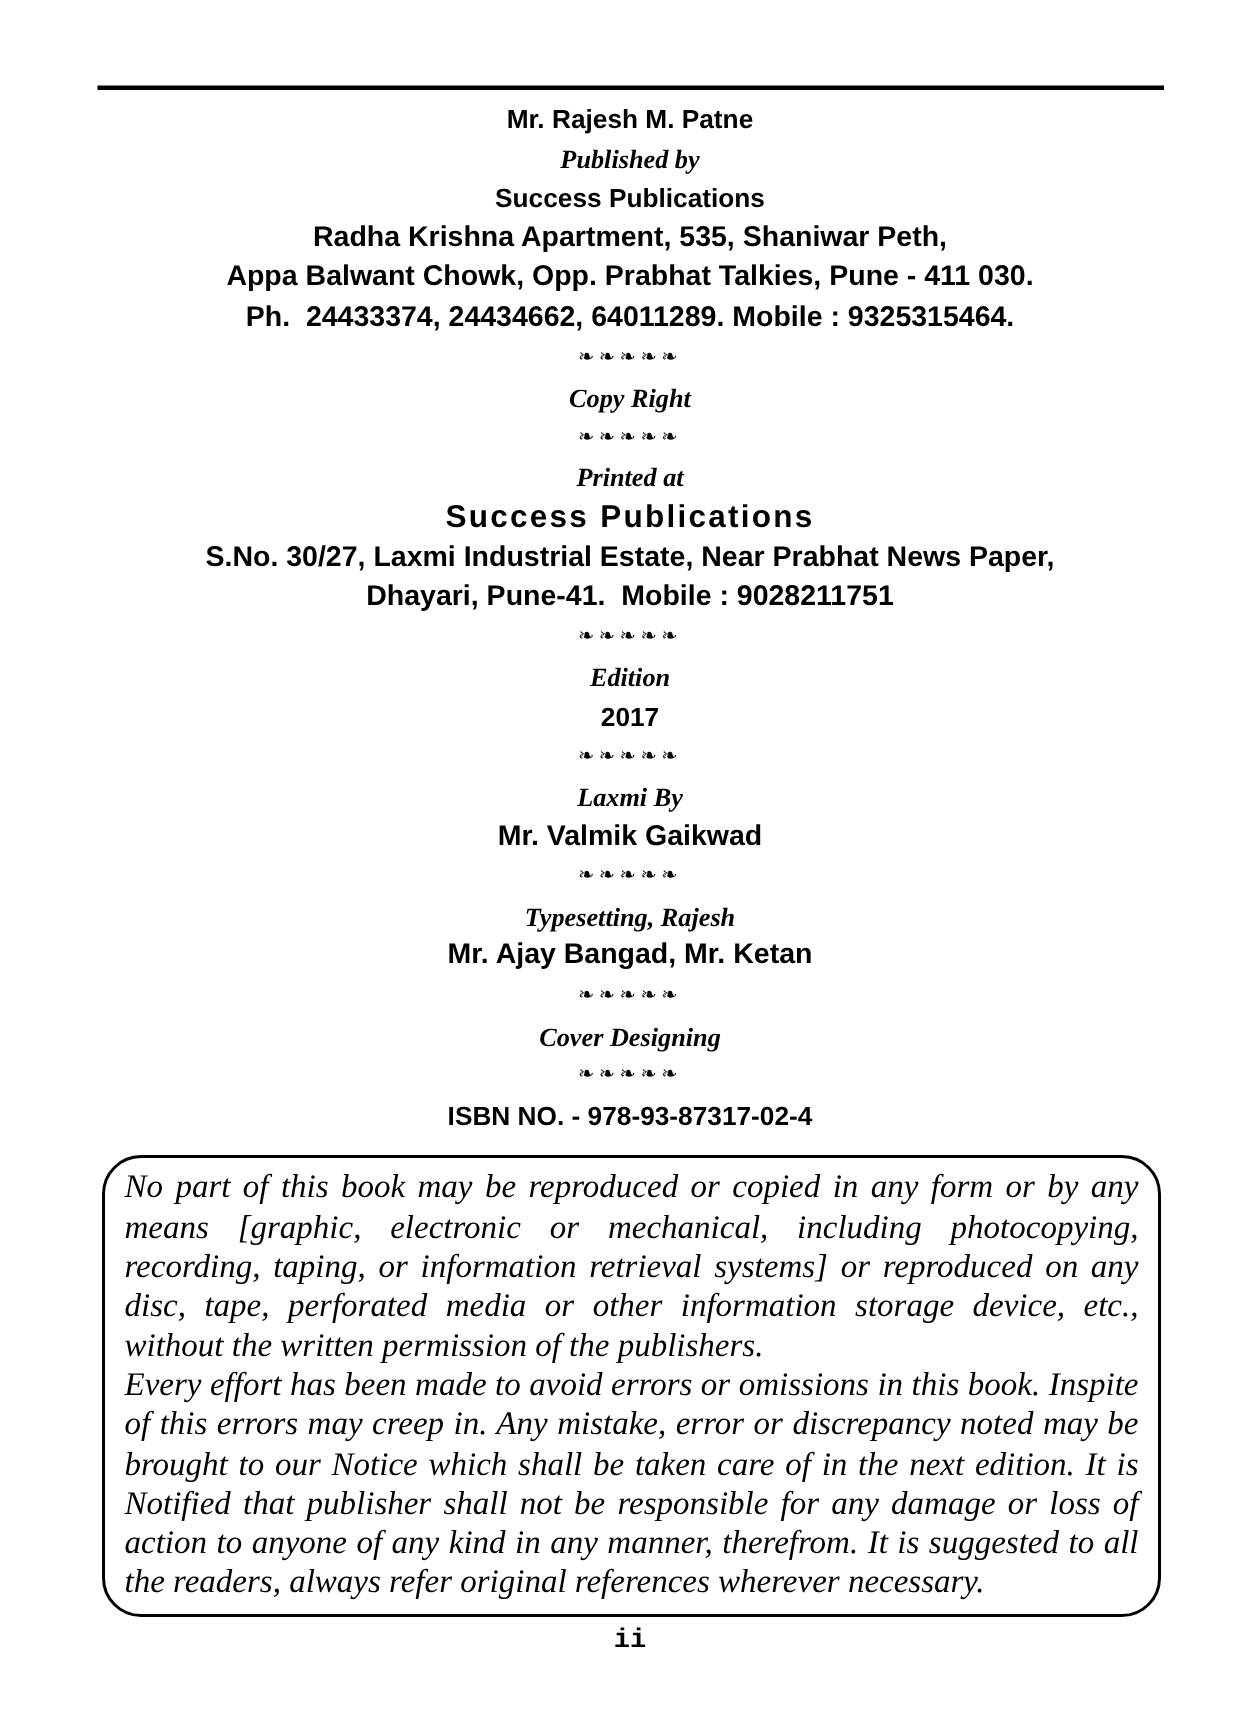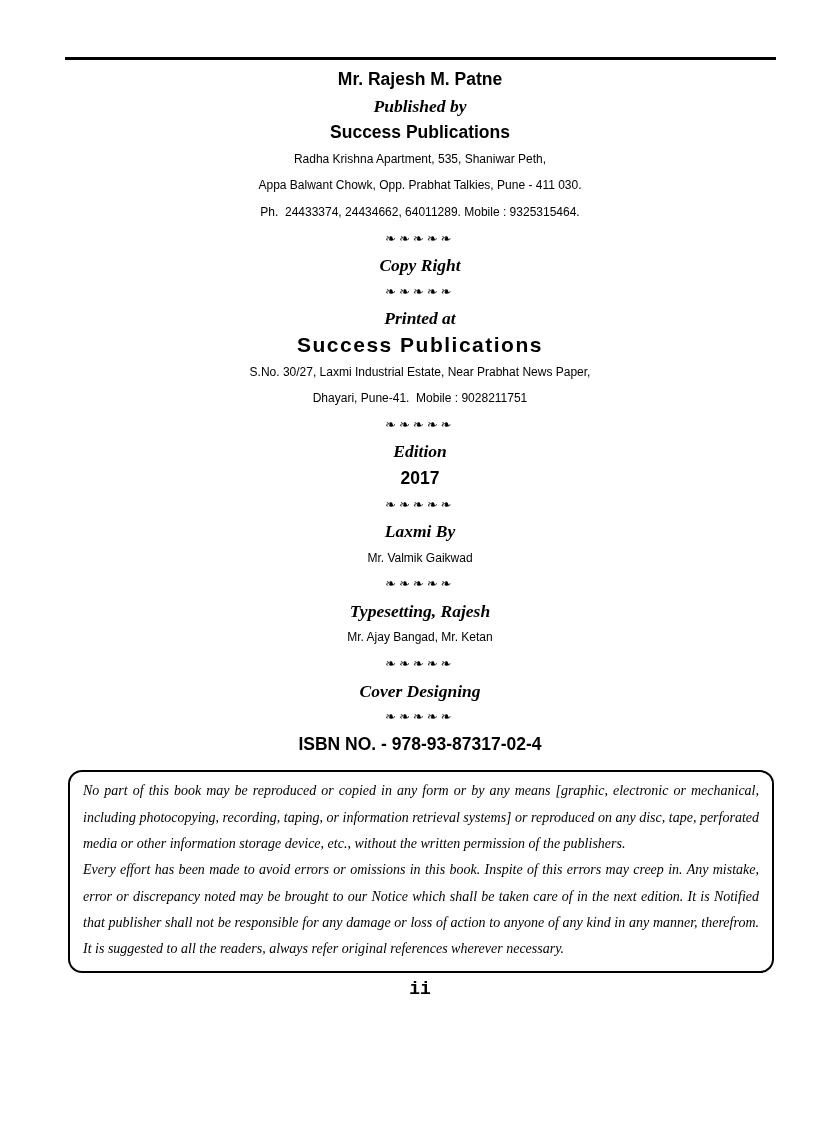--- a/index.html
+++ b/index.html
@@ -32,43 +32,43 @@
     font-weight: bold;
     font-size: 17.5px;
   }
   .b-sans {
     font-family: "Liberation Sans", sans-serif;
     font-weight: bold;
     font-size: 17.5px;
   }
   .r-sans {
     font-family: "Liberation Sans", sans-serif;
-    font-weight: normal;
-    font-size: 12px;
+    font-weight: bold;
+    font-size: 19px;
   }
   .big-sans {
     font-family: "Liberation Sans", sans-serif;
     font-weight: bold;
     font-size: 21px;
     letter-spacing: 1.5px;
   }
   .orn {
     font-family: "DejaVu Sans", sans-serif;
     font-size: 13px;
     letter-spacing: 3px;
     line-height: 26.6px;
   }
   .notice-box {
     margin: 13px 66px 0 68px;
     border: 2.5px solid #000000;
-    border-radius: 14px;
+    border-radius: 26px;
     padding: 6px 13px 8px 13px;
     font-family: "Liberation Serif", serif;
     font-style: italic;
-    font-size: 14px;
+    font-size: 22px;
     line-height: 26.3px;
     text-align: justify;
   }
   .notice-box p { margin: 0; }
   .page-number {
     margin-top: 6px;
     text-align: center;
     font-family: Liberation Mono, monospace;
     font-weight: bold;
     font-size: 18px;

